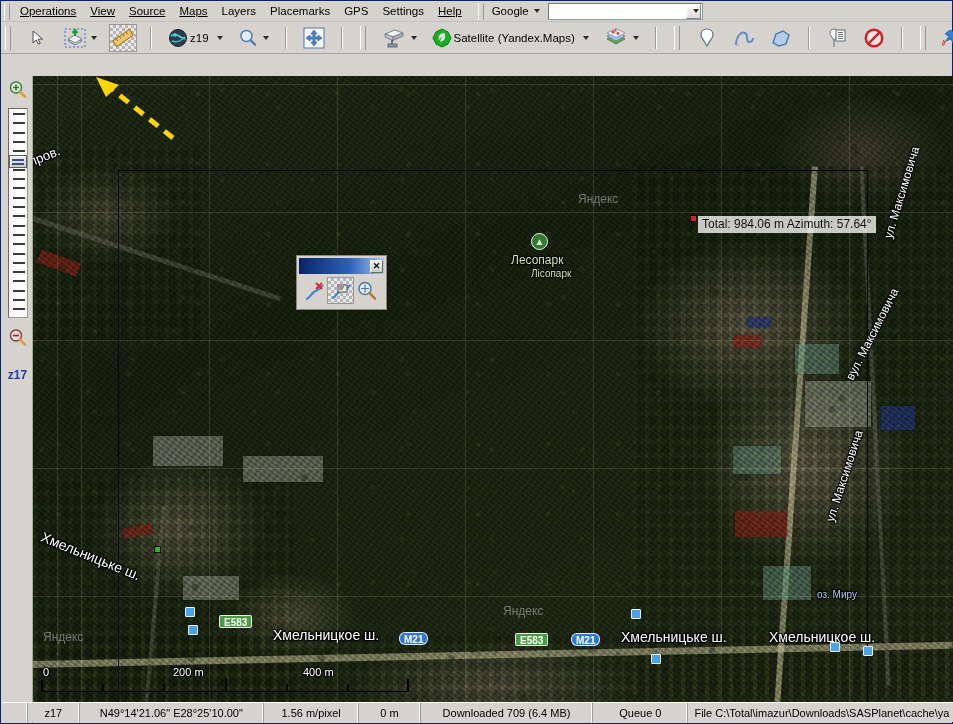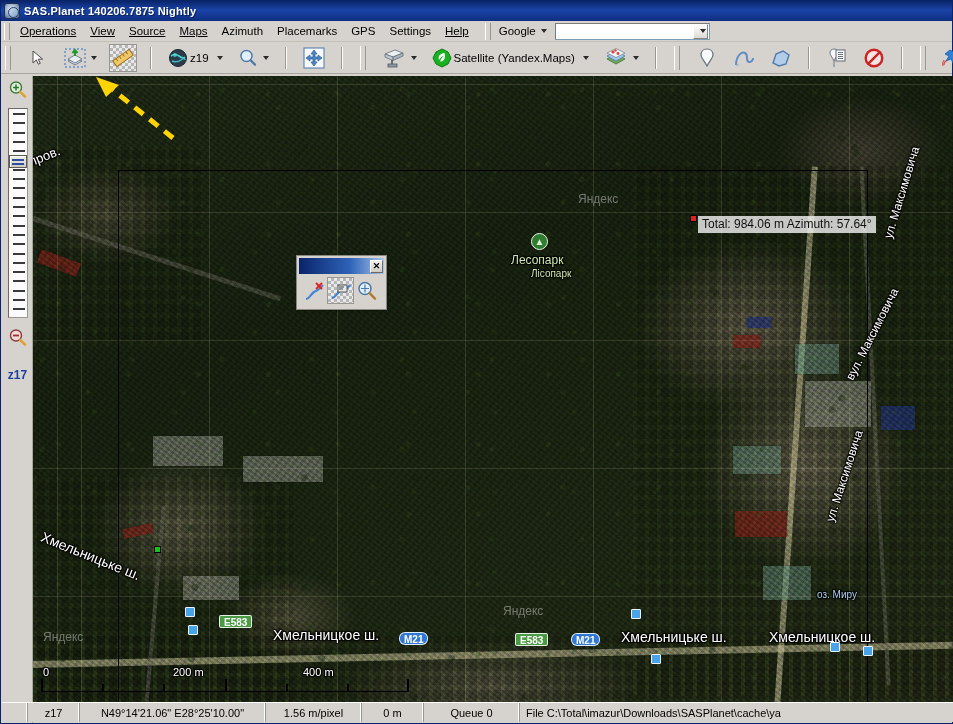--- a/index.html
+++ b/index.html
@@ -452,32 +452,28 @@
     overflow: hidden;
   }
   .sb-cell:last-child { border-right: none; box-shadow: none; justify-content: flex-start; }
   .sb-grip { width: 26px; flex: none; }
 </style>
 </head>
 <body>
 
 <div id="app">
 
-  <div id="titlebar">
-    <div class="tb-icon"></div>
-    <div class="tb-title">SAS.Planet 140206.7875 Nightly</div>
-  </div>
 
   <div id="menubar">
     <div class="menu-grip"></div>
     <div class="menu-item"><u>Operations</u></div>
     <div class="menu-item"><u>View</u></div>
     <div class="menu-item"><u>Source</u></div>
     <div class="menu-item"><u>Maps</u></div>
-    <div class="menu-item"><span>Azimuth</span></div>
+    <div class="menu-item"><span>Layers</span></div>
     <div class="menu-item"><span>Placemarks</span></div>
     <div class="menu-item"><span>GPS</span></div>
     <div class="menu-item"><span>Settings</span></div>
     <div class="menu-item"><u>Help</u></div>
 
     <div class="menu-right">
       <div class="menu-grip"></div>
       <div class="search-label">
         <span>Google</span>
         <span class="caret-down"></span>
@@ -841,17 +837,18 @@
       <path d="M754 238 L768 265 L740 265 Z" fill="#ffd400"></path>
     </g>
   </svg>
 
   <div id="statusbar">
     <div class="sb-cell sb-grip"></div>
     <div class="sb-cell" style="width:52px">z17</div>
     <div class="sb-cell" style="width:186px">N49°14'21.06" E28°25'10.00"</div>
     <div class="sb-cell" style="width:96px">1.56 m/pixel</div>
     <div class="sb-cell" style="width:62px">0 m</div>
+    <div class="sb-cell" style="width:174px">Downloaded 709 (6.4 MB)</div>
     <div class="sb-cell" style="width:96px">Queue 0</div>
     <div class="sb-cell">File C:\Total\imazur\Downloads\SASPlanet\cache\ya</div>
   </div>
 
 </div>
 
 </body></html>

